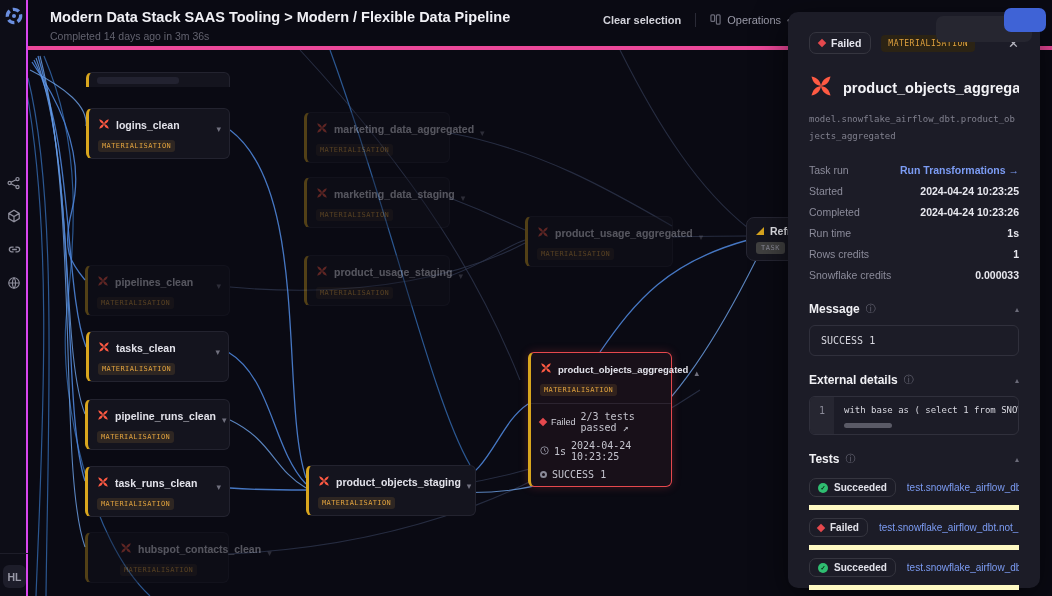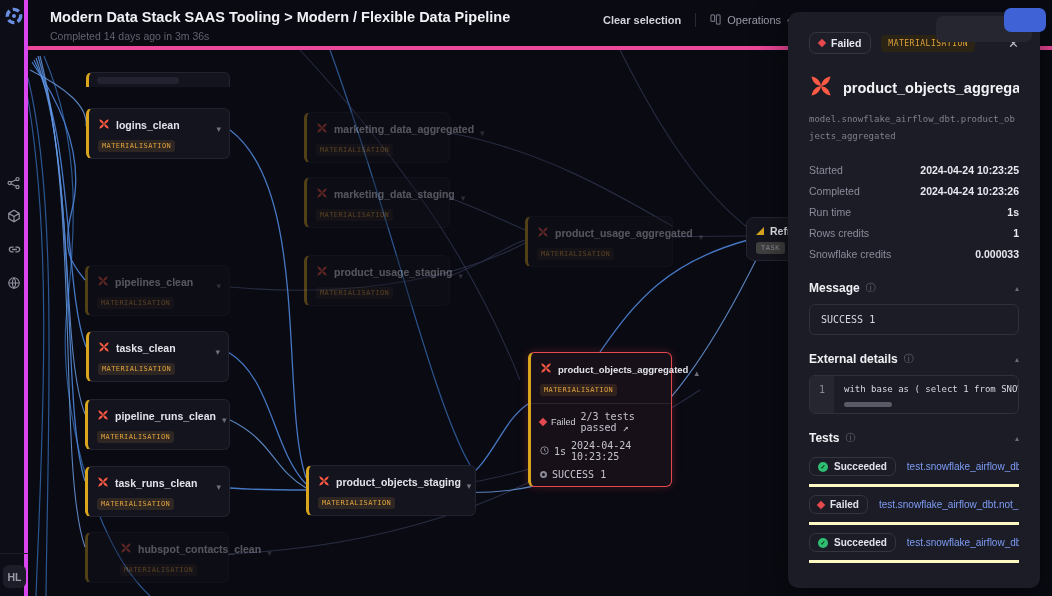--- a/index.html
+++ b/index.html
@@ -8,21 +8,21 @@
     position: relative;
     background: #0a0a13;
     font-family: "Liberation Sans", sans-serif;
     color: #ecedf0;
     overflow: hidden;
   }
 
   
   .sidebar {
     position:absolute; left:0; top:0; bottom:0; width:28px;
-    background:#0d0d17; border-right:4px solid #d946ef; z-index:20;text-align:right;
+    background:#0d0d17; border-right:2px solid #d946ef; z-index:20;text-align:right;
   }
   .logo { position:absolute; left:4px; top:6px; width:20px; height:20px; }
   .side-icons { position:absolute; left:0; top:176px; width:28px; display:flex; flex-direction:column; gap:19px; align-items:center; }
   .side-icons svg { display:block; }
   .side-sep { position:absolute; left:0; bottom:42px; width:28px; border-top:1px solid #1d1d29; }
   .avatar {
     position:absolute; left:3px; bottom:8px; width:23px; height:23px;
     background:#1d1d2a; border-radius:6px; color:#9a9aa8; font-size:10.5px;
     display:flex; align-items:center; justify-content:center; font-weight:700;
   }
@@ -136,21 +136,21 @@
   .msg-box {
     margin-top:9px; border:1px solid #30303c; border-radius:6px;
     padding:9px 11px; font-family:"DejaVu Sans Mono",monospace; font-size:10px; color:#d8d8e0;
   }
   .code-box { margin-top:9px; border:1px solid #30303c; border-radius:6px; display:flex; overflow:hidden; }
   .code-gutter { width:24px; background:#262631; color:#8a8a98; font-family:"DejaVu Sans Mono",monospace; font-size:10px; text-align:center; padding-top:8px; flex:none; }
   .code-body { flex:1; overflow:hidden; }
   .code-line { padding:8px 6px 0 10px; font-family:"DejaVu Sans Mono",monospace; font-size:9px; color:#d8d8e0; white-space:nowrap; }
   .code-scroll { height:5px; width:48px; background:#5a5a66; border-radius:3px; margin:8px 0 6px 10px; }
 
-  .test-row { display:flex; align-items:center; gap:11px; padding:8px 0; border-bottom:3px solid #fef9c3; }
+  .test-row { display:flex; align-items:center; gap:11px; padding:8px 0; border-bottom:5px solid #fef9c3; }
   .test-pill { display:inline-flex; align-items:center; gap:6px; border:1px solid #35353f; border-radius:7px; padding:3px 8px; font-size:10px; color:#e2e2ea; font-weight:600; flex:none; }
   .gdot-sm { width:10px; height:10px; border-radius:50%; background:#2fbe71; display:flex; align-items:center; justify-content:center; color:#08210f; font-size:6px; font-weight:700; flex:none; }
   .test-link { font-size:10px; color:#7c9cf4; white-space:nowrap; overflow:hidden; flex:1; cursor:pointer; }
 </style>
 </head>
 <body>
 
 <svg class="edges" width="1052" height="596" viewBox="0 0 1052 596">
   <path class="ed" d="M450,198 C492,214 506,222 525,230"></path>
   <path class="ed" d="M450,276 C488,262 502,248 525,240"></path>
@@ -461,20 +461,24 @@
           <path d="M21.5 2.5 C15.5 4 13 6.5 12 12 C17.5 11 20 8.5 21.5 2.5 Z"></path>
           <path d="M2.5 21.5 C8.5 20 11 17.5 12 12 C6.5 13 4 15.5 2.5 21.5 Z"></path>
           <path d="M21.5 21.5 C15.5 20 13 17.5 12 12 C17.5 13 20 15.5 21.5 21.5 Z"></path>
         </svg></span>
     <span class="p-title">product_objects_aggregated</span>
   </div>
   <div class="p-sub">model.snowflake_airflow_dbt.product_objects_aggregated</div>
 
   <div class="p-details">
     <div class="d-row">
+      <span class="d-label">Task run</span>
+      <span class="d-link"><span>Run Transformations</span> <span>→</span></span>
+    </div>
+    <div class="d-row">
       <span class="d-label">Started</span>
       <span class="d-value">2024-04-24 10:23:25</span>
     </div>
     <div class="d-row">
       <span class="d-label">Completed</span>
       <span class="d-value">2024-04-24 10:23:26</span>
     </div>
     <div class="d-row">
       <span class="d-label">Run time</span>
       <span class="d-value">1s</span>

